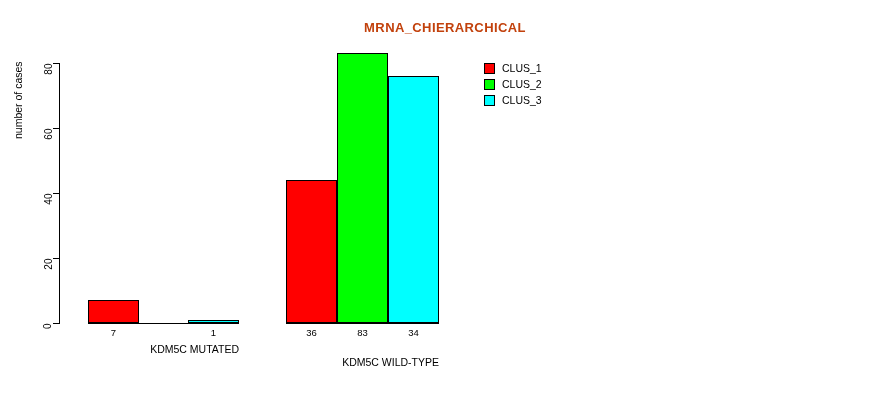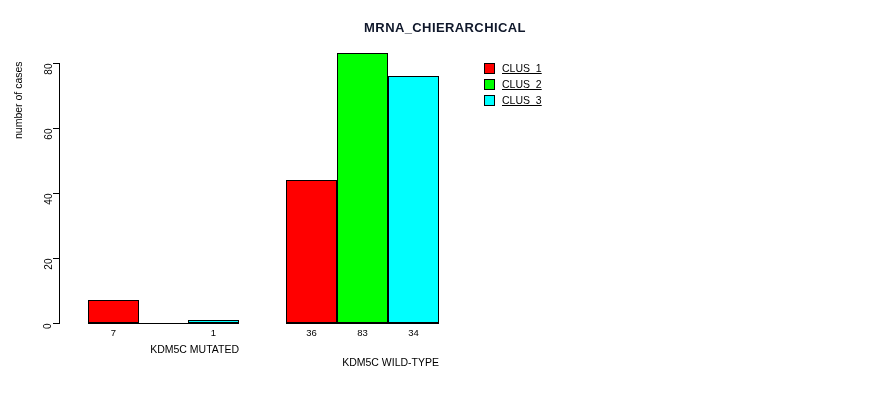--- a/index.html
+++ b/index.html
@@ -19,21 +19,21 @@
   }
   
   #chart-title {
     position: absolute;
     left: 0;
     top: 20px;
     width: 890px;
     text-align: center;
     font-size: 13px;
     font-weight: bold;
-    color: #0f172a;
+    color: #c2410c;
     letter-spacing: 0.4px;
   }
   
   #plot {
     position: absolute;
     left: 60px;
     top: 63px;
     width: 400px;
     height: 260px;
   }
@@ -130,21 +130,20 @@
     height: 11px;
     border: 1px solid #000000;
     box-sizing: border-box;
     margin-right: 7px;
     flex: none;
   }
   .legend-label {
     font-size: 10.5px;
     color: #000000;
     white-space: nowrap;
-    text-decoration: underline;
   }
   
   #footer-note {
     position: absolute;
     left: 0;
     top: 371px;
     width: 890px;
     text-align: center;
     font-size: 10.5px;
     color: #000000;

